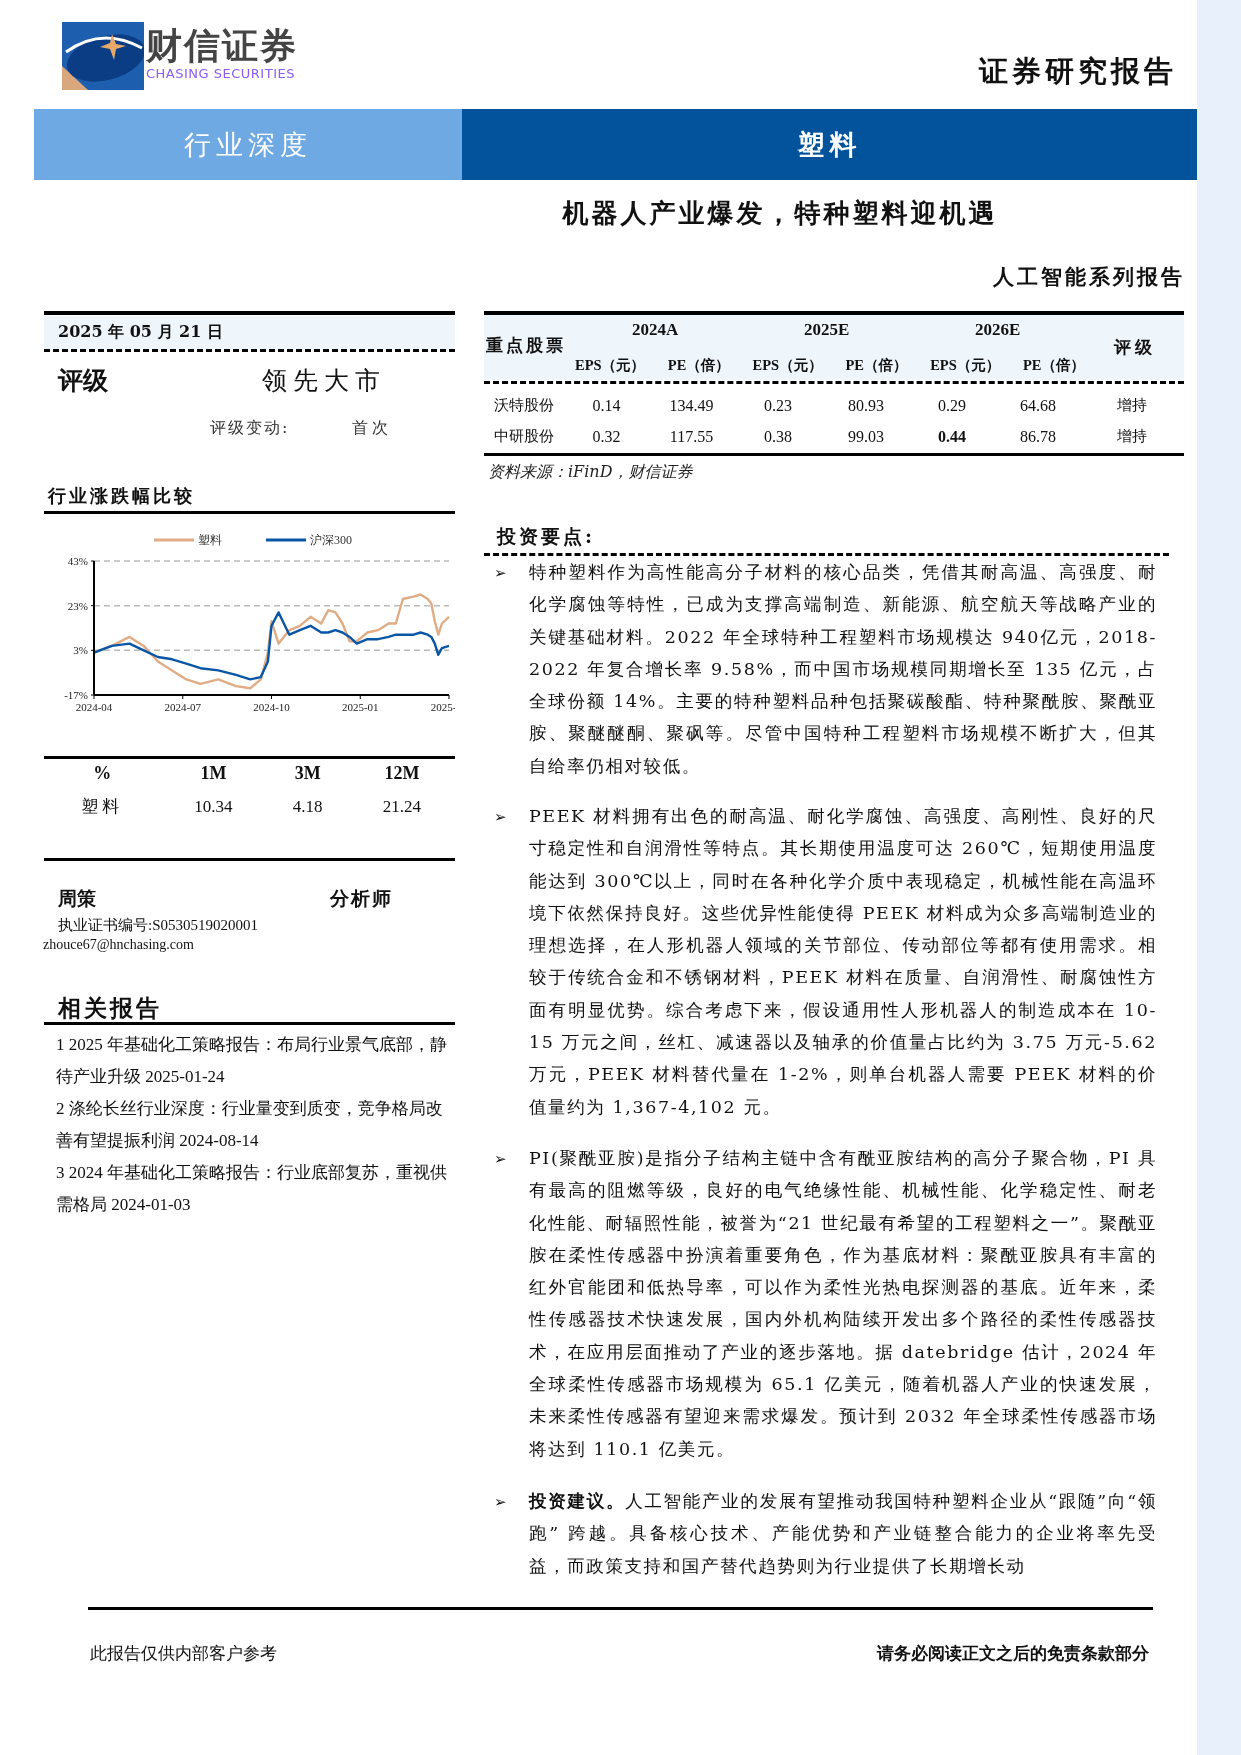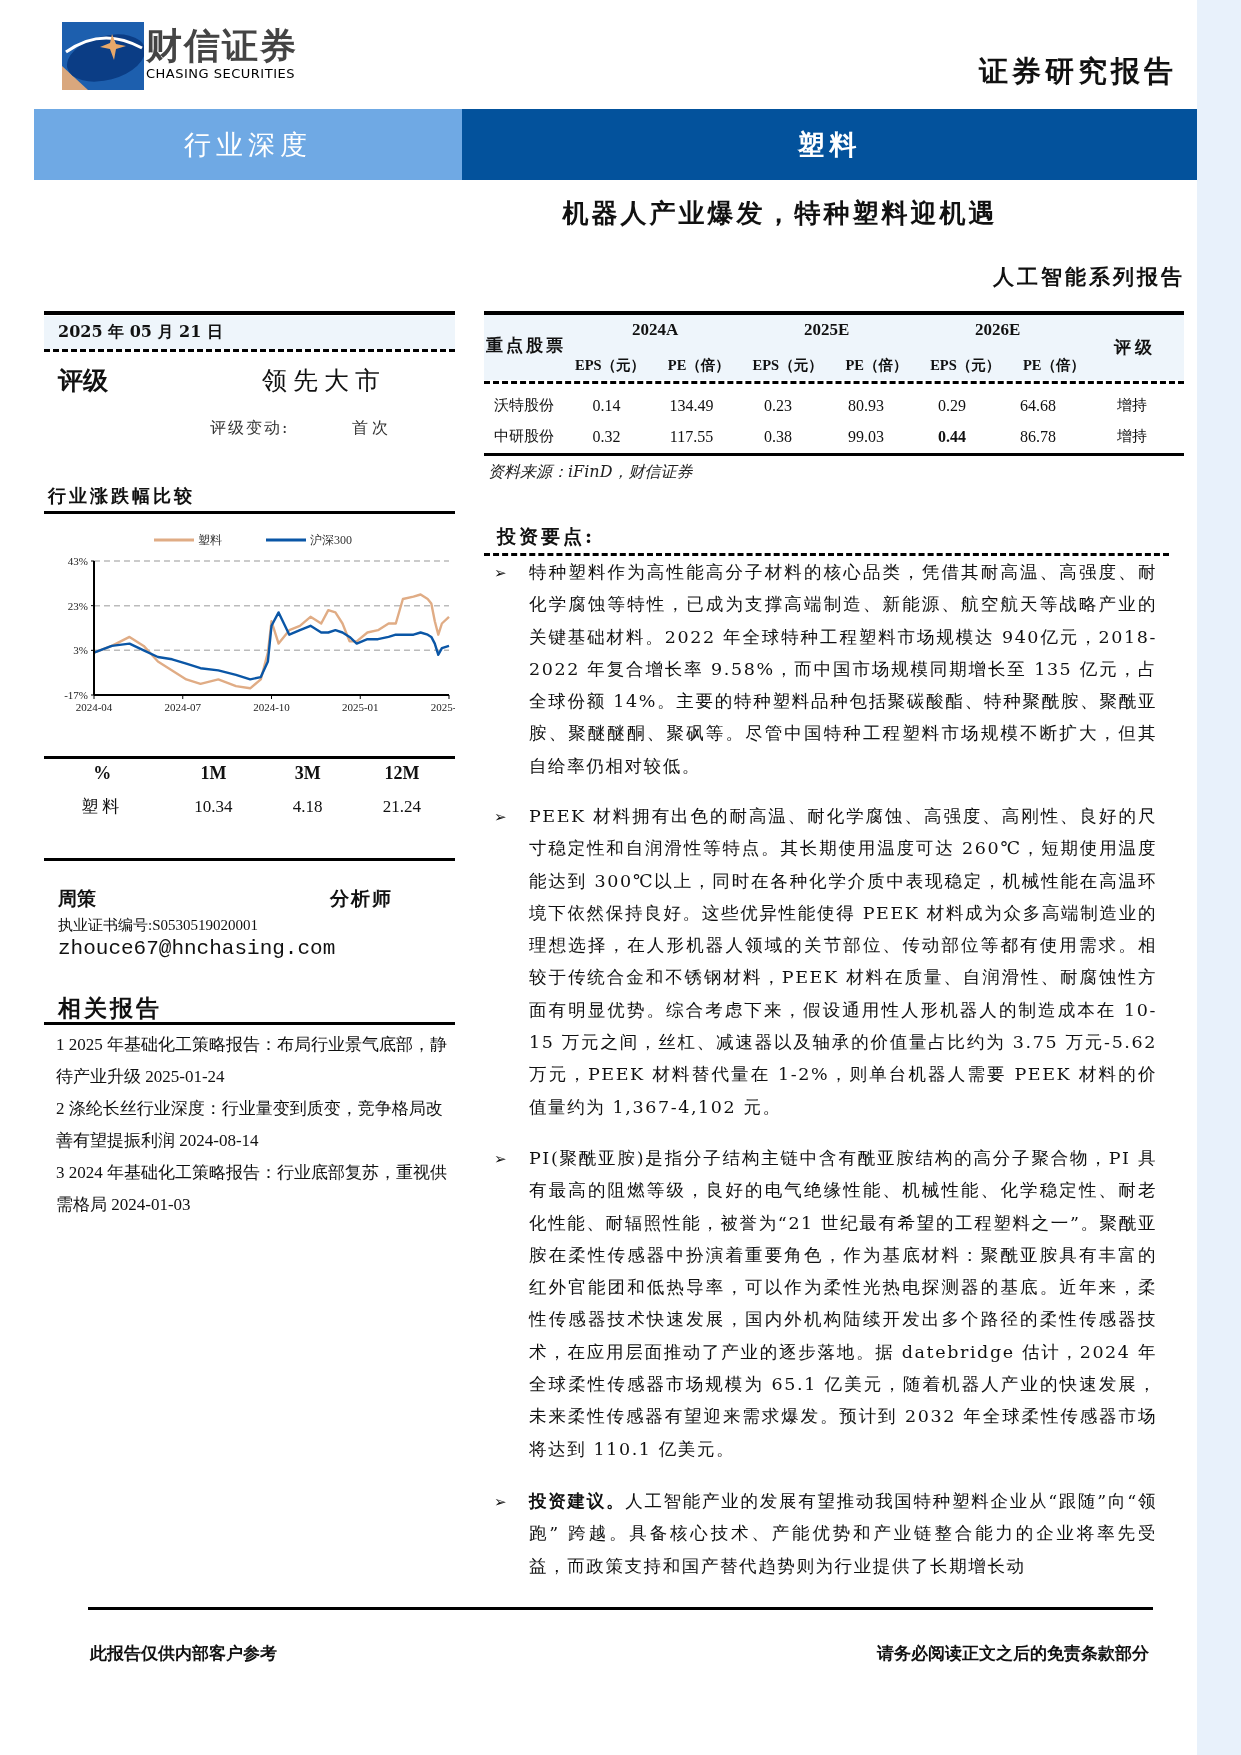--- a/index.html
+++ b/index.html
@@ -3,21 +3,21 @@
 <meta charset="utf-8">
 <style>
   html,body{margin:0;padding:0;}
   body{width:1241px;height:1755px;position:relative;background:#ffffff;overflow:hidden;
        font-family:"DejaVu Serif","Liberation Serif",serif;color:#111;}
   .abs{position:absolute;}
   .right-strip{position:absolute;left:1197px;top:0;width:44px;height:1755px;background:#e8f1fb;}
   
   .logo{left:62px;top:22px;width:82px;height:68px;}
   .logo-cn{left:146px;top:22px;font-family:"DejaVu Sans","Liberation Sans",sans-serif;font-size:36px;color:#444;letter-spacing:2px;font-weight:bold;}
-  .logo-en{left:146px;top:66px;font-family:"DejaVu Sans","Liberation Sans",sans-serif;font-size:13px;color:#000000;letter-spacing:0.5px;}
+  .logo-en{left:146px;top:66px;font-family:"DejaVu Sans","Liberation Sans",sans-serif;font-size:13px;color:#8b5cf6;letter-spacing:0.5px;}
   .report-type{right:64px;top:52px;font-size:29px;font-weight:bold;letter-spacing:4px;}
   .band-left{left:34px;top:109px;width:428px;height:71px;background:#6fa9e4;color:#fff;font-size:27px;display:flex;align-items:center;justify-content:center;letter-spacing:5px;}
   .band-right{left:462px;top:109px;width:735px;height:71px;background:#03529c;color:#fff;font-size:27px;display:flex;align-items:center;justify-content:center;letter-spacing:5px;font-weight:bold;}
   .title{left:480px;top:196px;width:600px;text-align:center;font-size:26px;font-weight:bold;letter-spacing:3px;}
   .series{right:56px;top:263px;font-size:21px;font-weight:bold;letter-spacing:3px;}
   
   .lc{left:44px;width:411px;}
   .rule-thick{height:4px;background:#000;}
   .rule-dash{height:0;border-top:3px dashed #000;}
   .date-box{top:316px;height:33px;background:#eef5fb;font-weight:bold;font-size:16px;display:flex;align-items:center;padding-left:14px;box-sizing:border-box;}
@@ -26,30 +26,30 @@
   .rating-change-label{left:210px;top:418px;font-size:16px;color:#333;letter-spacing:2px;}
   .rating-change-value{left:352px;top:418px;font-size:16px;color:#333;letter-spacing:4px;}
   .section-h{font-size:18px;font-weight:bold;letter-spacing:3px;}
   .chart-box{left:44px;top:525px;width:411px;height:200px;}
   .perf-table{left:44px;top:757px;width:411px;border-collapse:collapse;font-family:"Liberation Serif",serif;}
   .perf-table td,.perf-table th{text-align:center;height:33px;font-size:17px;padding:0;}
   .perf-table th{font-size:18px;font-weight:bold;}
   .analyst-name{left:58px;top:886px;font-size:19px;font-weight:bold;}
   .analyst-role{left:330px;top:886px;font-size:19px;font-weight:bold;letter-spacing:2px;}
   .analyst-cert{left:58px;top:916px;font-size:15px;font-family:"Liberation Serif",serif;}
-  .analyst-email{left:58px;top:937px;font-size:21px;font-family:Liberation Mono, monospace;}
+  .analyst-email{left:43px;top:937px;font-size:14px;font-family:Liberation Serif, serif;}
   .rel-item{left:56px;width:395px;font-size:17px;line-height:32px;font-family:"Liberation Serif",serif;}
   
   .rc{left:484px;width:700px;}
   .source{left:488px;top:462px;font-size:16px;font-style:italic;color:#222;}
   .kp-title{left:497px;top:524px;font-size:19px;font-weight:bold;letter-spacing:3px;}
   .bullet{left:494px;width:16px;font-size:15px;}
   .para{left:529px;width:628px;font-size:17.5px;line-height:32.3px;letter-spacing:1.6px;text-align:justify;font-family:"DejaVu Serif","Liberation Serif",serif;}
   .footer-rule{left:88px;top:1607px;width:1065px;height:3px;background:#000;}
-  .footer-left{left:90px;top:1642px;font-size:17px;font-weight:bold;text-align:center;}
+  .footer-left{left:90px;top:1642px;font-size:17px;font-weight:normal;text-align:center;}
   .footer-right{right:92px;top:1642px;font-size:17px;font-weight:bold;}
 </style>
 </head>
 <body>
 
 <div class="right-strip"></div>
 
 <svg class="abs logo" viewBox="0 0 82 68">
   <rect x="0" y="0" width="82" height="68" fill="#1d5fae"></rect>
   <polygon points="0,44 0,68 26,68" fill="#d9a77d"></polygon>

